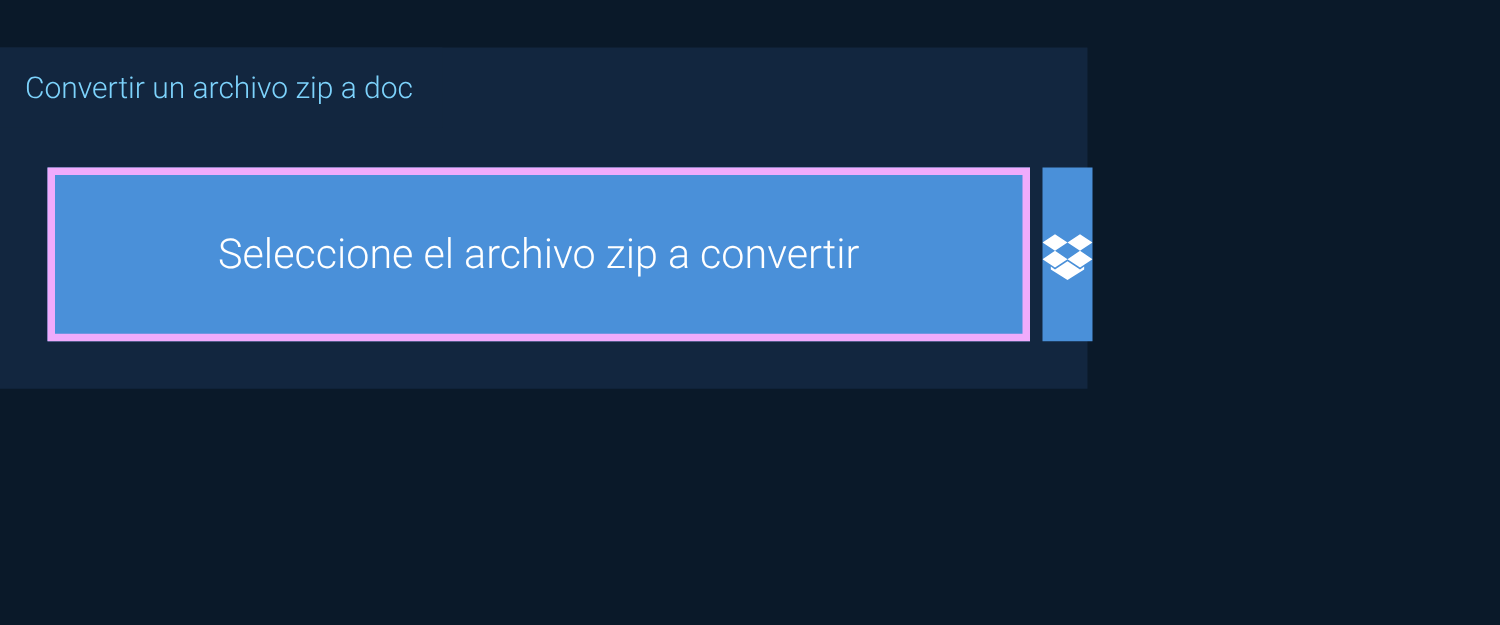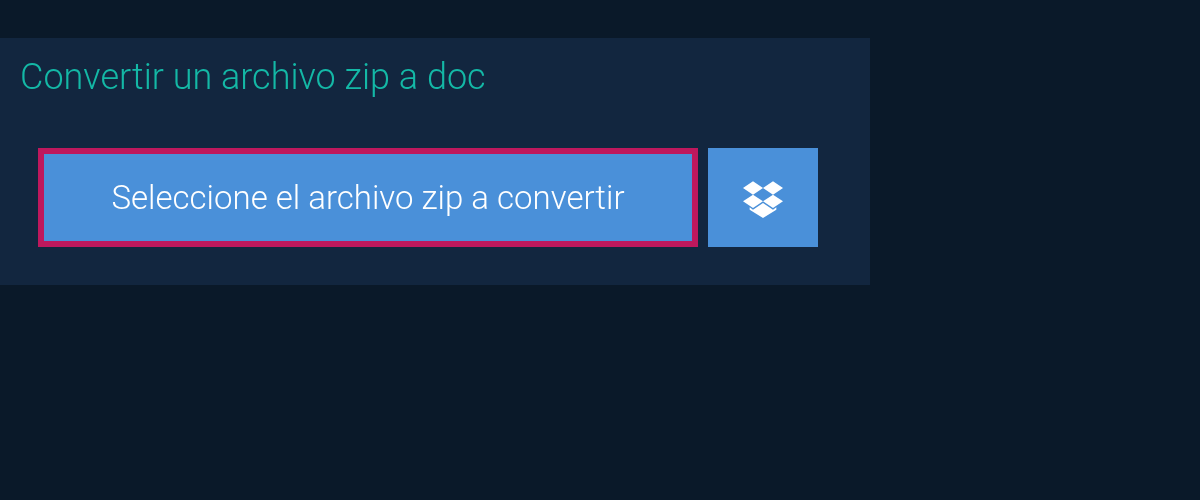--- a/index.html
+++ b/index.html
@@ -15,46 +15,46 @@
       overflow: hidden;
     }
     .panel {
       background-color: #12263f;
       width: 870px;
       margin-top: 38px;
       margin-left: 0;
     }
     .title-tab {
       background-color: #12263f;
-      color: #14b8a6;
-      font-size: 36px;
+      color: #7dd3fc;
+      font-size: 24px;
       font-weight: 300;
       padding: 18px 24px 18px 20px;
       display: inline-block;
     }
     .button-area {
       padding: 32px 38px 38px 38px;
       display: flex;
       gap: 10px;
       align-items: stretch;
     }
     .select-button {
       background-color: #4a90d9;
-      border: 6px solid #be185d;
+      border: 6px solid #f0abfc;
       color: #ffffff;
       font-size: 33px;
       font-weight: 300;
-      padding: 24px 42px;
+      padding: 44px 42px;
       flex: 0 0 auto;
       text-align: center;
       cursor: pointer;
       display: flex;
       align-items: center;
       justify-content: center;
-      width: 660px;
+      width: 786px;
     }
     .dropbox-button {
       background-color: #4a90d9;
       color: #ffffff;
       display: flex;
       align-items: center;
       justify-content: center;
       cursor: pointer;
       width: 110px;
     }

